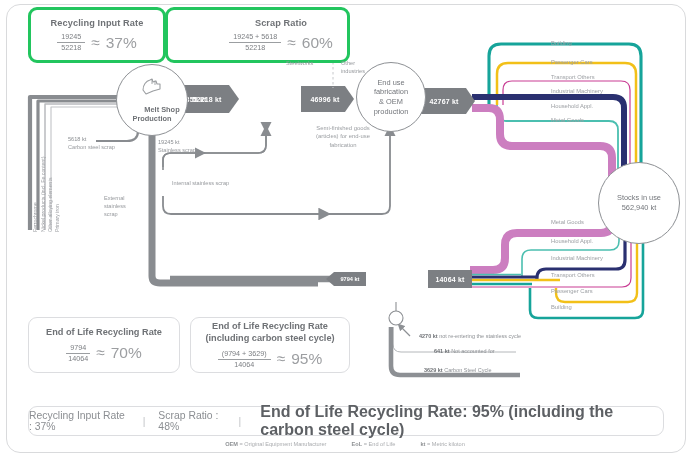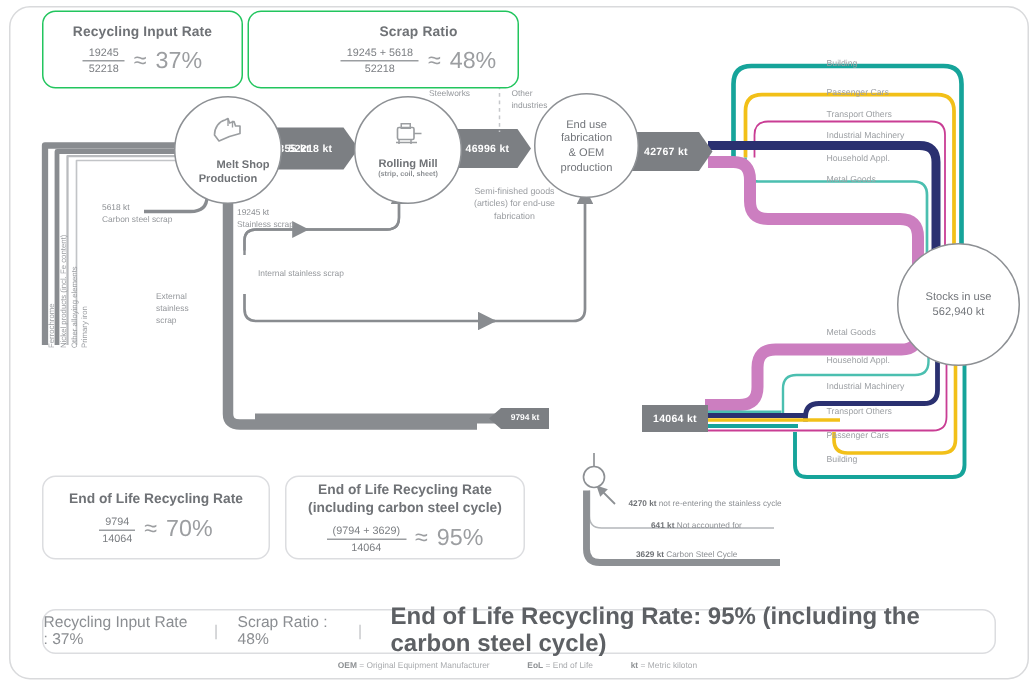--- a/index.html
+++ b/index.html
@@ -3,21 +3,21 @@
 <meta charset="utf-8">
 <style>
   html,body{margin:0;padding:0;background:#ffffff;}
   body{width:690px;height:455px;overflow:hidden;
        font-family:"Liberation Sans","DejaVu Sans",sans-serif;}
   #stage{position:relative;width:690px;height:455px;}
   #frame{position:absolute;left:6px;top:4px;width:678px;height:447px;
          border:1px solid #d9dadc;border-radius:14px;background:#fff;}
   svg.layer{position:absolute;left:0;top:0;width:690px;height:455px;}
   
-  .kpibox{position:absolute;border:1px solid #22c55e;border-radius:9px;background:#fff;
+  .kpibox{position:absolute;border:3px solid #22c55e;border-radius:9px;background:#fff;
           display:flex;flex-direction:column;align-items:center;justify-content:center;}
   .kpi-title{font-size:9.2px;font-weight:bold;color:#6f7276;letter-spacing:.1px;}
   .kpi-row{display:flex;align-items:center;justify-content:center;margin-top:5px;gap:6px;}
   .frac{display:flex;flex-direction:column;align-items:center;line-height:1.08;}
   .frac .num{font-size:7.2px;color:#7b7e82;padding:0 4px 1px 4px;border-bottom:1px solid #9b9ea1;}
   .frac .den{font-size:7.2px;color:#7b7e82;padding-top:1px;}
   .kpi-val{font-size:15.5px;color:#9c9ea1;font-weight:normal;}
   
   .eolbox{position:absolute;border:1px solid #dcdde0;border-radius:9px;background:#fff;
           display:flex;flex-direction:column;align-items:center;justify-content:center;}
@@ -152,21 +152,21 @@
   </div>
 
   <div class="kpibox" style="left:165px;top:7px;width:132px;height:50px;padding-left:47px;">
     <div class="kpi-title">Scrap Ratio</div>
     <div class="kpi-row">
       <div class="frac">
         <div class="num">19245 + 5618</div>
         <div class="den">52218</div>
       </div>
       <div class="kpi-val">≈</div>
-      <div class="kpi-val">48%</div>
+      <div class="kpi-val">60%</div>
     </div>
   </div>
 
   <div class="vlabel" style="left:32px;top:232px;">Ferrochrome</div>
   <div class="vlabel" style="left:40px;top:232px;">Nickel products (incl. Fe content)</div>
   <div class="vlabel" style="left:47px;top:232px;">Other alloying elements</div>
   <div class="vlabel" style="left:54px;top:232px;">Primary iron</div>
 
   <div class="flowtag" style="left:168px;top:88px;width:48px;height:22px;">27355 kt</div>
   <div class="flowtag" style="left:181px;top:85px;width:52px;height:28px;">52218 kt</div>
@@ -177,29 +177,20 @@
 
   <div class="node" style="left:116px;top:64px;width:70px;height:70px;">
     <svg width="24" height="20" viewBox="0 0 24 20">
       <path d="M3,13 C3,8 6,4 10,3 L12,2 L13,5 L16,4 L17,7 L20,7 L20,12 L13,14 L6,17 Z" fill="none" stroke="#9b9ea1" stroke-width="1.1" stroke-linejoin="round"></path>
       <path d="M12,2 L12,7 M15,3.5 L15,8" stroke="#9b9ea1" stroke-width="0.9"></path>
     </svg>
     <div class="node-label" style="margin-top:8px;padding-left:20px;">Melt Shop</div>
     <div class="node-label">Production</div>
   </div>
 
-  <div class="node" style="left:236px;top:64px;width:70px;height:70px;">
-    <svg width="24" height="20" viewBox="0 0 24 20">
-      <rect x="5" y="4" width="11" height="8" rx="1" fill="none" stroke="#9b9ea1" stroke-width="1.1"></rect>
-      <rect x="7.5" y="1.5" width="6" height="3" fill="none" stroke="#9b9ea1" stroke-width="1"></rect>
-      <path d="M16,8 L21,8 M4,14 L18,14 M6,12 L6,15 M14,12 L14,15" stroke="#9b9ea1" stroke-width="1"></path>
-    </svg>
-    <div class="node-label" style="margin-top:3px;">Rolling Mill</div>
-    <div class="node-sub">(strip, coil, sheet)</div>
-  </div>
 
   <div class="node" style="left:356px;top:62px;width:68px;height:68px;">
     <div class="node-plain">End use</div>
     <div class="node-plain">fabrication</div>
     <div class="node-plain">&amp; OEM</div>
     <div class="node-plain">production</div>
   </div>
 
   <div class="node" style="left:598px;top:162px;width:80px;height:80px;">
     <div class="node-plain">Stocks in use</div>

